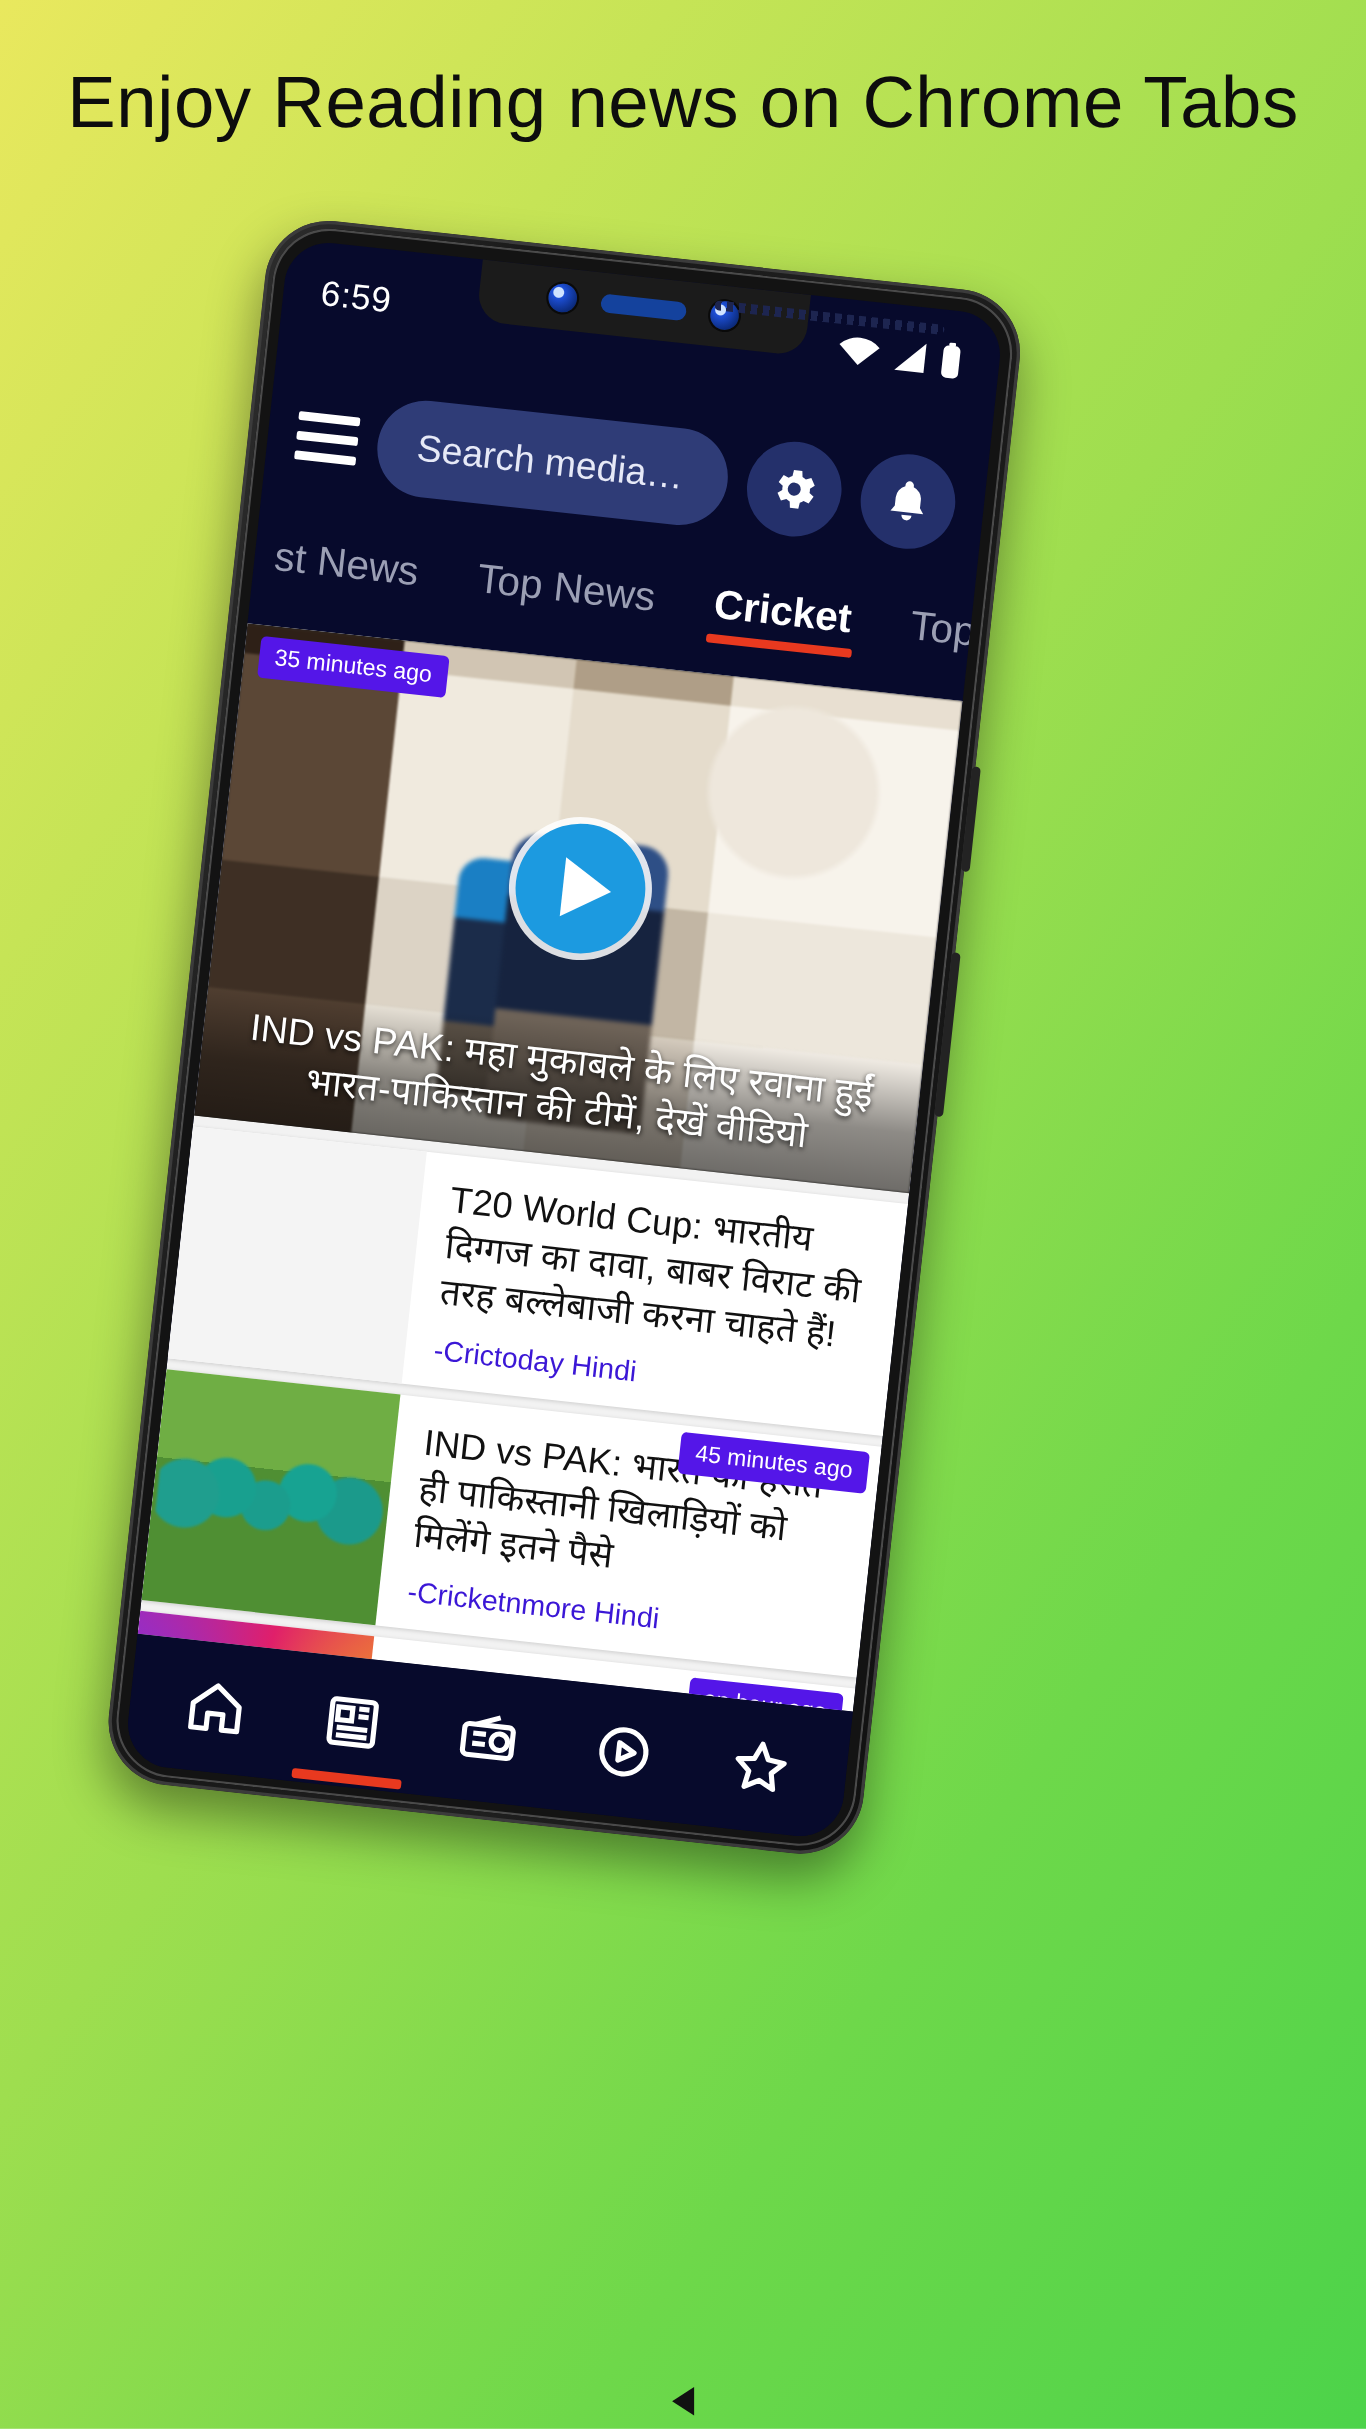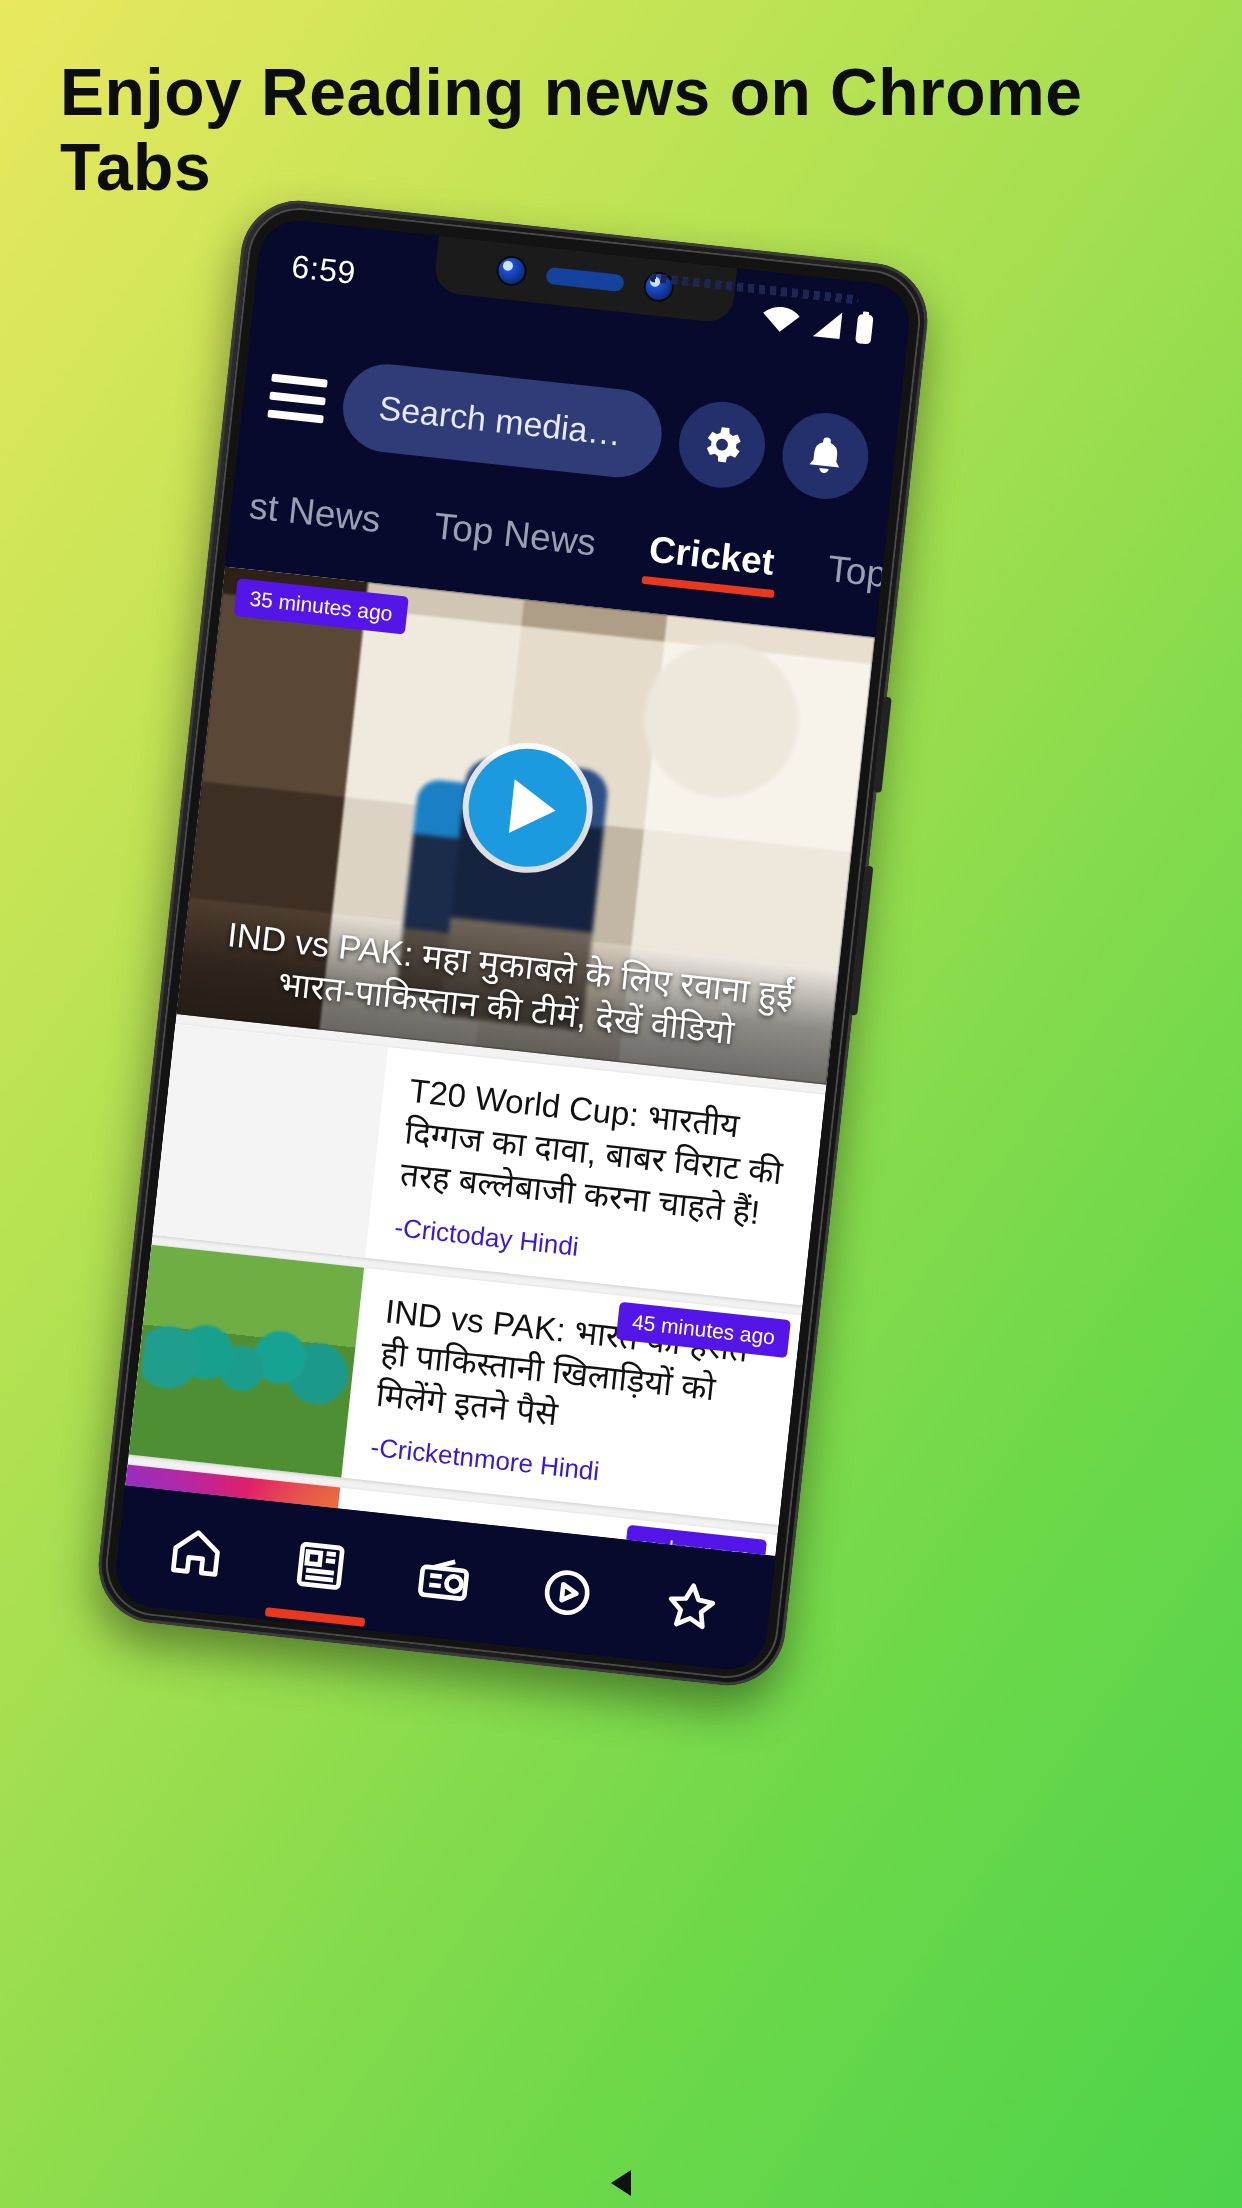--- a/index.html
+++ b/index.html
@@ -6,22 +6,22 @@
   html,body { width:1242px; height:2208px; overflow:hidden; }
   body {
     font-family:"Liberation Sans", sans-serif;
     background:linear-gradient(125deg,#e9e85e 0%,#c6e456 22%,#9ede4f 48%,#6ed84a 74%,#4cd34a 100%);
     position:relative;
   }
 
   
   .promo {
     position:absolute; top:55px; left:0; width:1242px;
-    color:#0d0d0d;
-    font-size:66px; line-height:1.14; font-weight:700;
+    text-align:center; color:#0d0d0d;
+    font-size:66px; line-height:1.14; font-weight:400;
     letter-spacing:.5px;
     padding:0 60px;
   }
 
   
   .phone-wrap {
     position:absolute; left:168px; top:228px;
     width:690px; height:1430px;
     transform:rotate(6.2deg);
     transform-origin:50% 50%;

